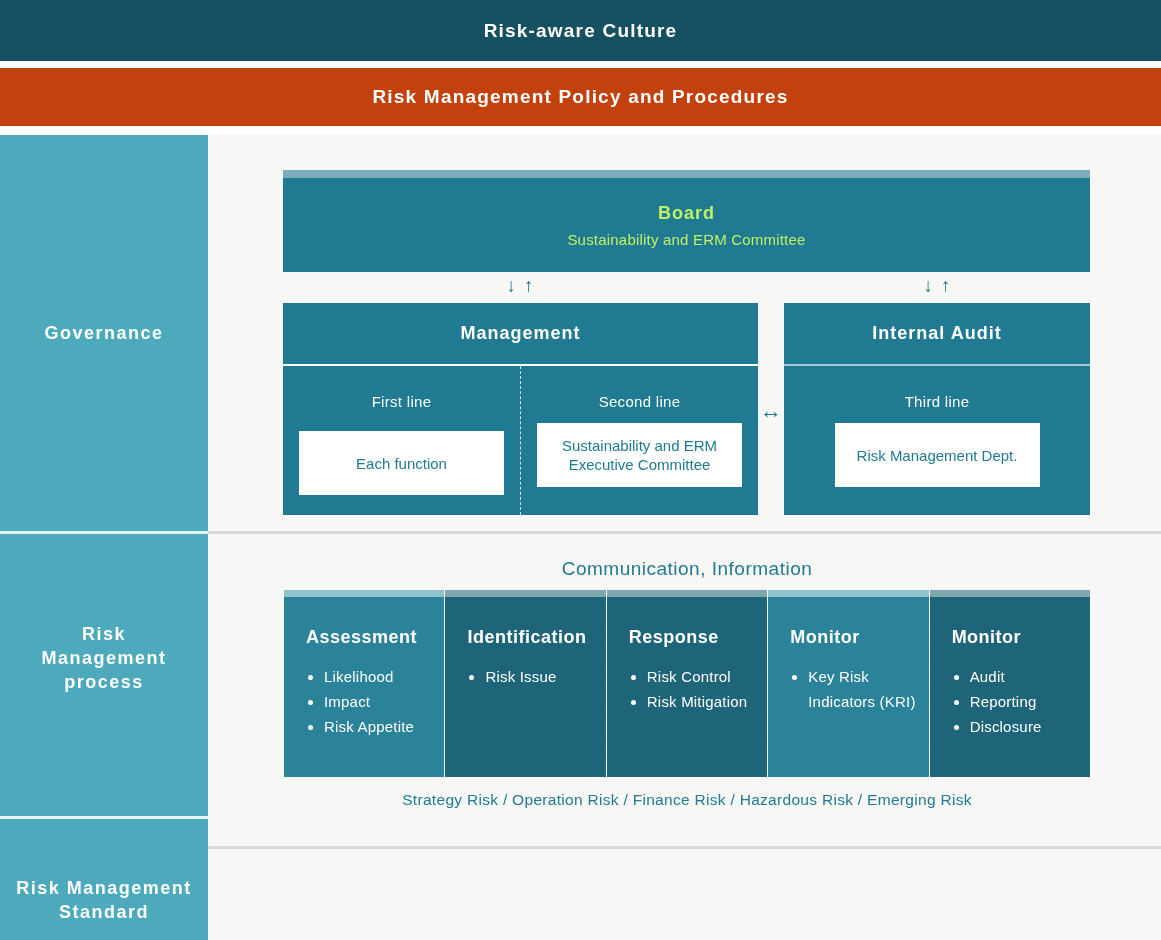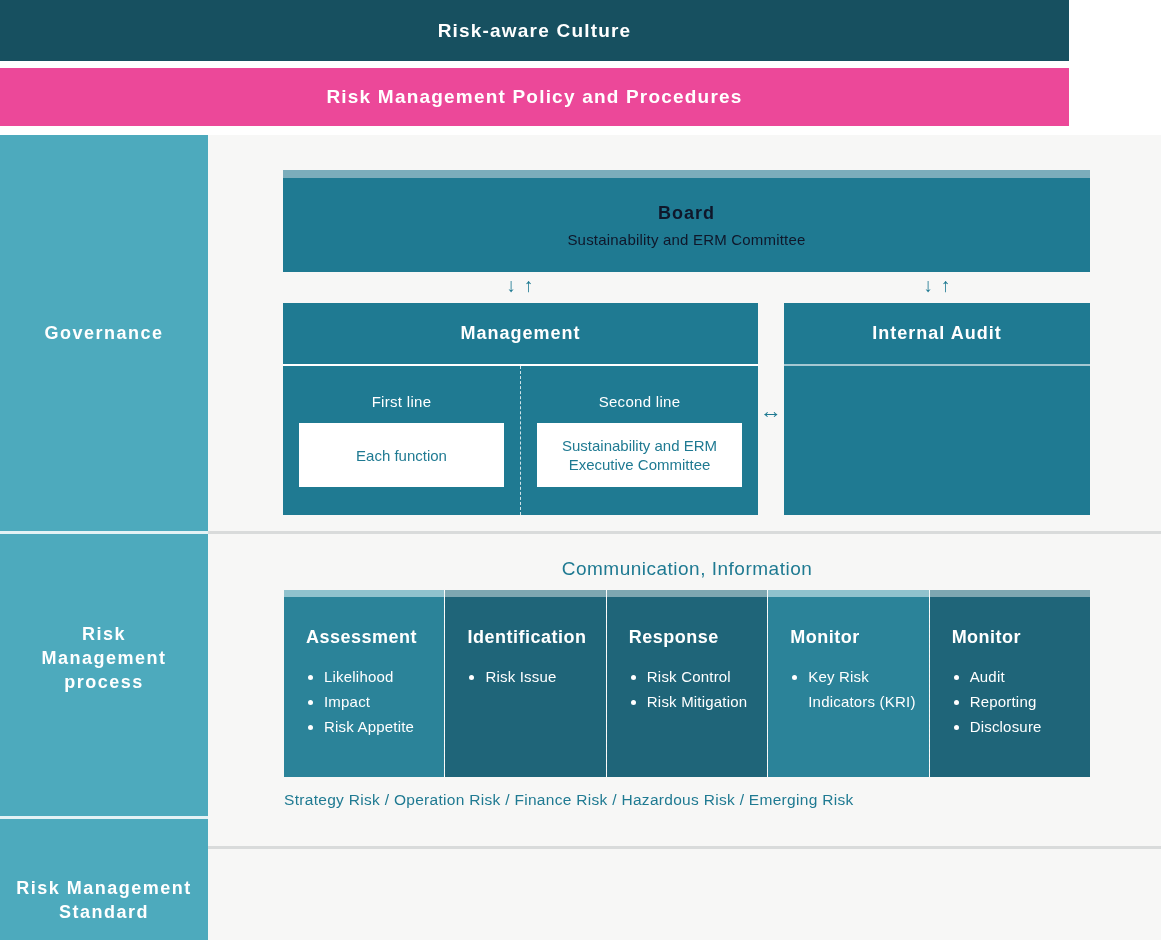--- a/index.html
+++ b/index.html
@@ -1,24 +1,24 @@
 <!DOCTYPE html>
 <html><head>
 <meta charset="utf-8">
 <style>
   * { margin:0; padding:0; box-sizing:border-box; }
   html,body { background:#ffffff; }
   body { font-family:"Liberation Sans", sans-serif; }
   .page { position:relative; width:1161px; height:940px; background:#ffffff; overflow:hidden; }
 
   
-  .bar { width:1069px; display:flex; align-items:center; justify-content:center;
+  .bar { width:1161px; display:flex; align-items:center; justify-content:center;
          color:#fff; font-size:19px; font-weight:600; letter-spacing:1.2px; }
   .bar1 { height:61px; background:#175060; margin-bottom:7px; }
-  .bar2 { height:58px; background:#ec4899; margin-bottom:9px; }
+  .bar2 { height:58px; background:#c2410c; margin-bottom:9px; }
 
   
   .content { display:flex; width:1161px; height:805px; }
   .sidebar { width:208px; background:#4daabd; display:flex; flex-direction:column;gap:40px; }
   .side-sec { display:flex; flex-direction:column; align-items:center; justify-content:center;
               color:#fff; font-size:18px; font-weight:600; letter-spacing:1.5px;
               line-height:24px; text-align:center; }
   .side-gov  { height:399px; border-bottom:3px solid rgba(255,255,255,0.85); }
   .side-proc { height:245px; border-bottom:3px solid rgba(255,255,255,0.85); }
   .side-proc .side-label { margin-bottom:74px; }
@@ -29,21 +29,21 @@
   .main-proc { height:315px; border-bottom:3px solid #d9dbdb; }
   .main-std  { flex:1; }
 
   .inner { width:807px; margin-left:75px; }
   .inner2 { width:806px; margin-left:76px; }
 
   
   .board { margin-top:35px; }
   .board-strip { height:8px; background:#7badbb; }
   .board-body { height:94px; background:#1f7a92; display:flex; flex-direction:column;
-                align-items:center; justify-content:center; color:#0f172a; }
+                align-items:center; justify-content:center; color:#bef264; }
   .board-title { font-size:18px; font-weight:700; letter-spacing:1px; }
   .board-sub { font-size:15px; margin-top:7px; letter-spacing:0.2px; }
 
   
   .arrow-row { position:relative; height:31px; }
   .arrow-pair { position:absolute; top:3px; width:64px; text-align:center;
                 color:#1f7a92; font-size:19px; font-weight:700; }
   .arrow-pair span { margin:0 4px; }
   .pair-left { left:205px; }
   .pair-right { left:622px; }
@@ -52,21 +52,21 @@
   .mgmt-row { position:relative; display:flex; }
   .org-box { background:#1f7a92; color:#fff; }
   .org-head { height:63px; display:flex; align-items:center; justify-content:center;
               font-size:18px; font-weight:700; letter-spacing:1px; }
   .mgmt { width:475px; }
   .mgmt .org-head { border-bottom:2px solid #ffffff; }
   .audit { width:306px; margin-left:26px; }
   .audit .org-head { border-bottom:2px solid #a5c8d2; }
   .org-body { display:flex; height:149px; }
   .org-half { display:flex; flex-direction:column; align-items:center; padding-top:27px; }
-  .half-1 { width:237px; }
+  .half-1 { width:237px;gap:8px; }
   .half-2 { width:238px; border-left:1px dashed rgba(255,255,255,0.8); }
   .half-3 { width:100%; }
   .line-label { font-size:15px; letter-spacing:0.3px; }
   .white-box { width:205px; height:64px; margin-top:13px; background:#ffffff; color:#1f7a92;
                display:flex; align-items:center; justify-content:center; text-align:center;
                font-size:15px; line-height:19px; padding:0 10px; }
   .harrow { position:absolute; left:475px; top:95px; width:26px; text-align:center;
             color:#1f7a92; font-size:22px; font-weight:700; }
 
   
@@ -77,21 +77,21 @@
   .pcol + .pcol { border-left:1px dashed rgba(255,255,255,0.6); }
   .pcol-strip { height:7px; }
   .pcol-body { height:180px; padding-top:30px; color:#fff; }
   .tone-dark  .pcol-strip { background:#7ea7b1; }
   .tone-dark  .pcol-body  { background:#1f6579; }
   .tone-light .pcol-strip { background:#90c2cd; }
   .tone-light .pcol-body  { background:#2b8399; }
   .pcol-title { padding-left:22px; font-size:18px; font-weight:700; letter-spacing:0.5px; }
   .pcol-list { margin-top:16px; padding-left:40px; list-style:disc outside; }
   .pcol-list li { font-size:15px; line-height:25px; letter-spacing:0.2px; }
-  .strategy-line { margin-top:14px; text-align:left; color:#1f7a92;
+  .strategy-line { margin-top:14px; text-align:center; color:#1f7a92;
                    font-size:15.5px; font-weight:500; letter-spacing:0.3px; }
 
   
   .std-text { padding-top:26px; text-align:center; color:#1f7a92;
               font-size:17px; font-weight:700; line-height:23px; letter-spacing:0.3px; }
 </style>
 </head>
 <body>
 
 <div class="page">
@@ -156,20 +156,26 @@
                 <div class="line-label">Second line</div>
                 <div class="white-box">Sustainability and ERM Executive Committee</div>
               </div>
             </div>
           </div>
 
           <div class="harrow">↔</div>
 
           <div class="org-box audit">
             <div class="org-head">Internal Audit</div>
+            <div class="org-body">
+              <div class="org-half half-3">
+                <div class="line-label">Third line</div>
+                <div class="white-box">Risk Management Dept.</div>
+              </div>
+            </div>
           </div>
         </div>
       </section>
 
       <section class="main-proc">
         <div class="inner2 comm-head">Communication, Information</div>
 
         <div class="inner2 columns">
           <div class="pcol tone-light">
             <div class="pcol-strip"></div>

